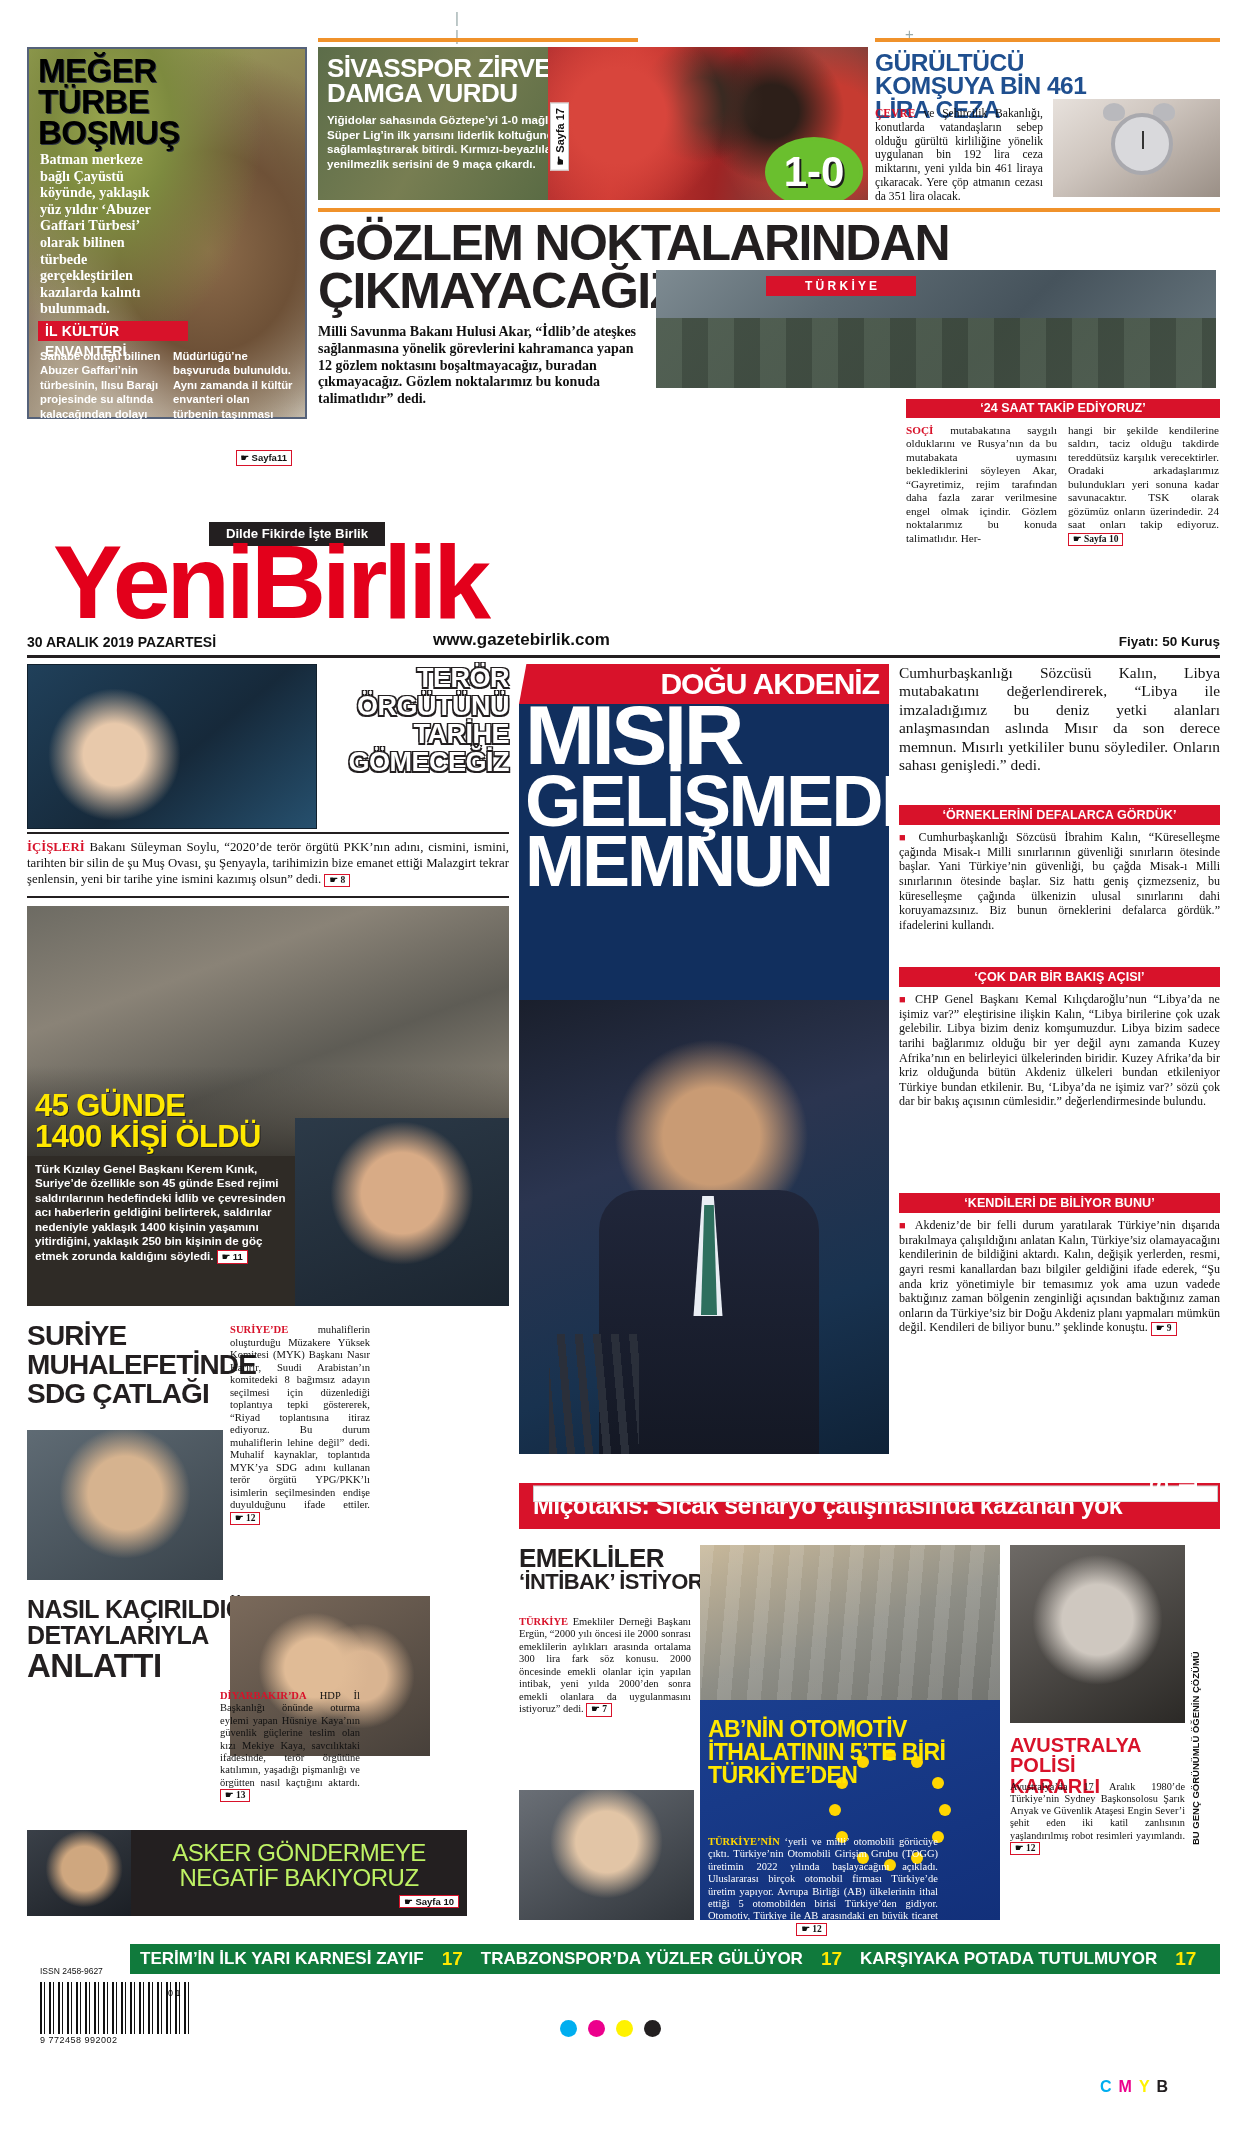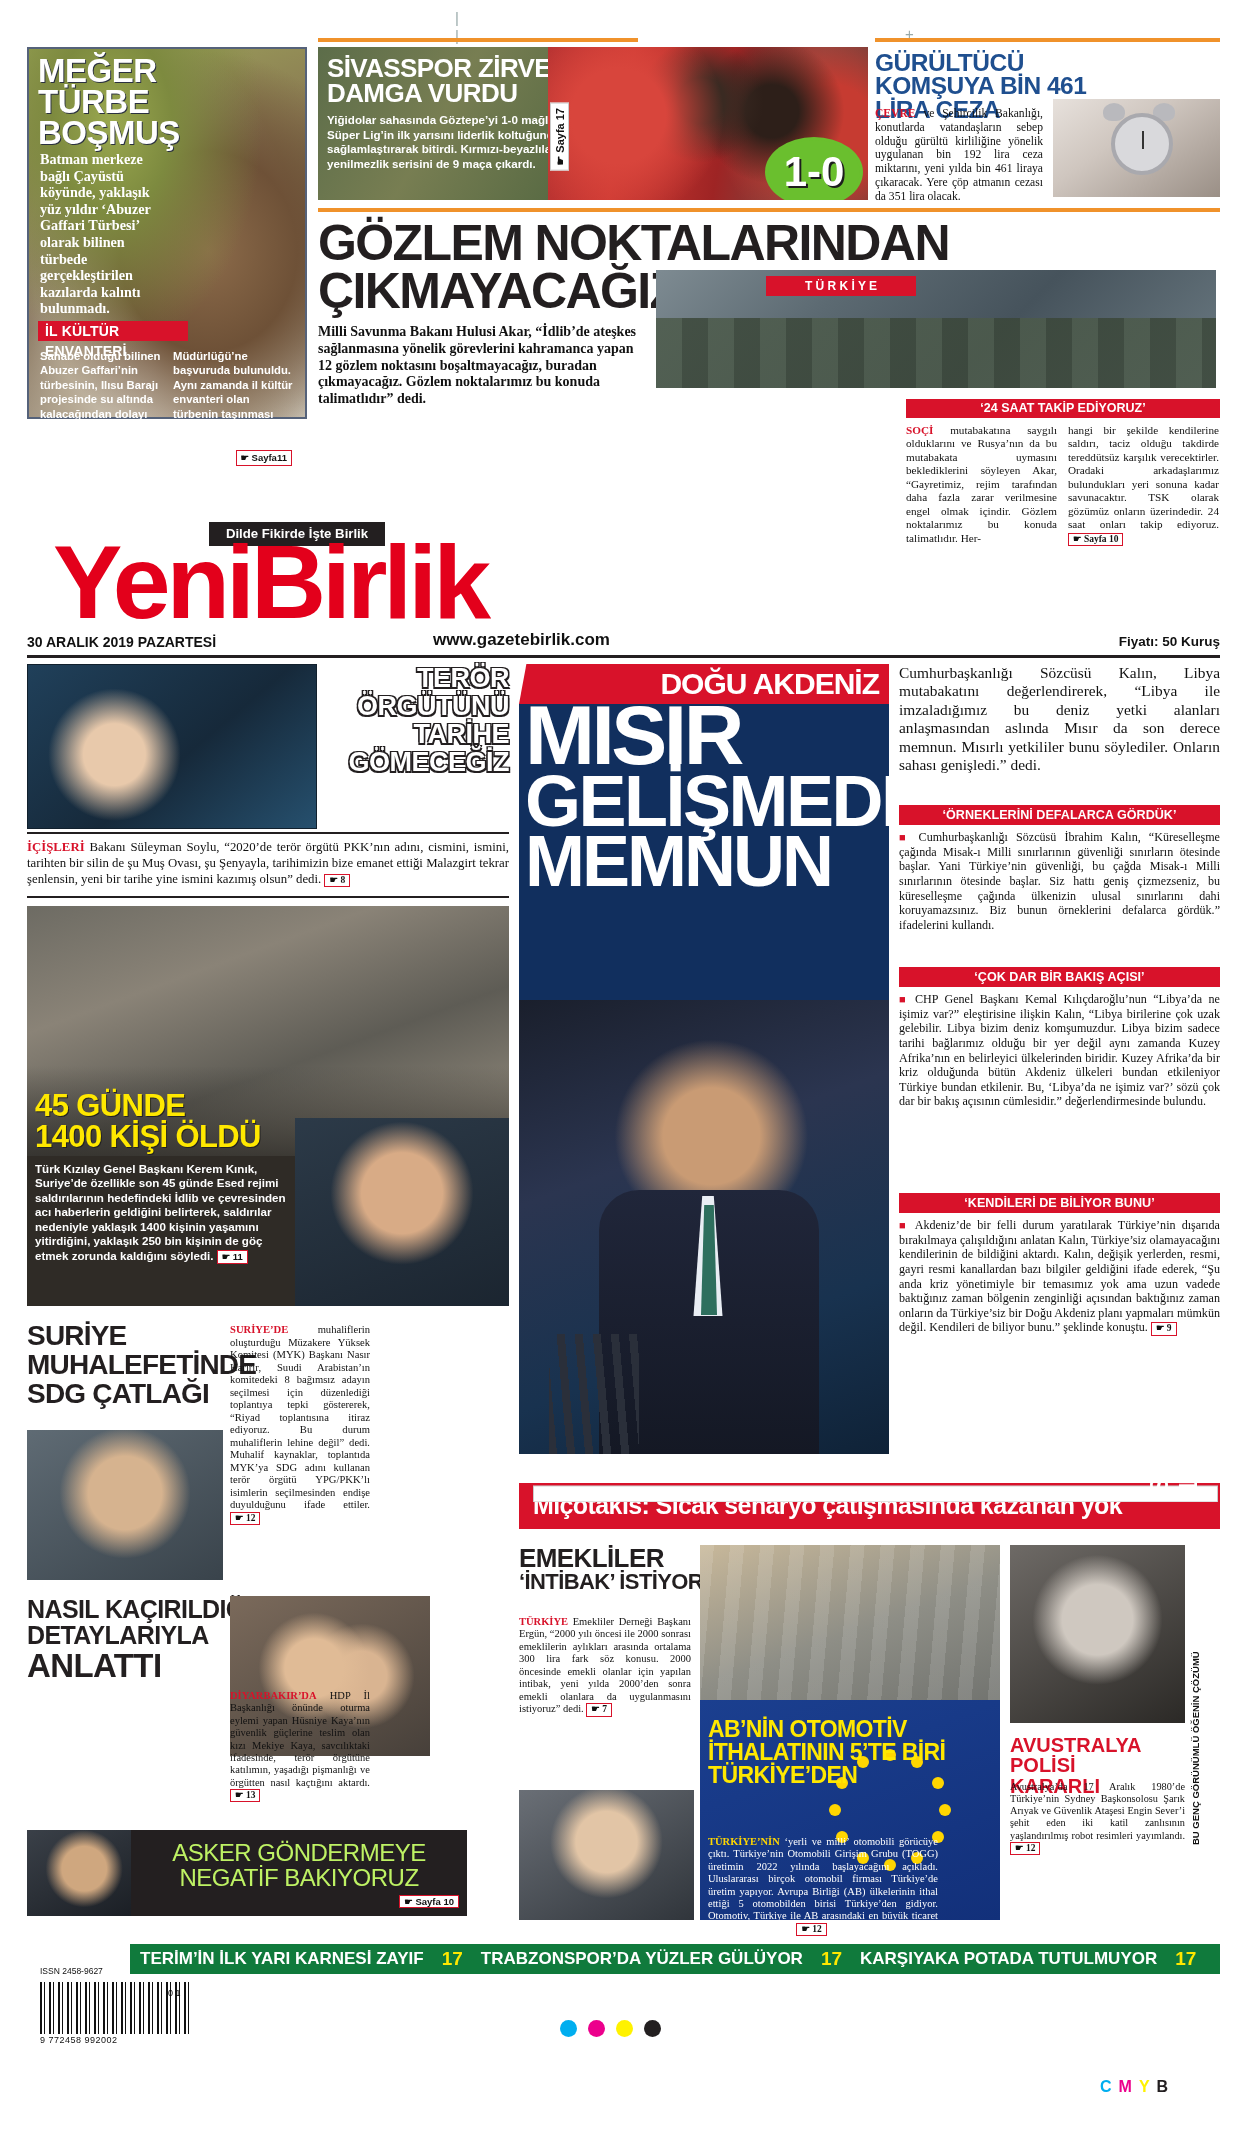--- a/index.html
+++ b/index.html
@@ -21,21 +21,21 @@
   
   #turbe-box { left:27px; top:47px; width:280px; height:372px; background:#6f7d93; border:2px solid #55627a; }
   #turbe-photo {
     position:absolute; inset:0;
     background:
       radial-gradient(ellipse at 30% 20%, #9aa84f 0%, #7d8a3f 22%, transparent 55%),
       radial-gradient(ellipse at 65% 55%, #8c6b4a 0%, #6e5137 35%, transparent 70%),
       radial-gradient(ellipse at 45% 85%, #d9d2c6 0%, #b5a893 40%, transparent 75%),
       linear-gradient(160deg,#9fa85c 0%,#8a7a52 35%,#6d5840 60%,#c9c2b4 100%);
   }
-  #turbe-head { position:absolute; left:9px; top:6px; width:200px; color:#ffffff;
+  #turbe-head { position:absolute; left:9px; top:6px; width:200px; color:#000000;
     font-weight:bold; font-size:33px; line-height:0.94; letter-spacing:-0.5px;
     text-shadow:1px 1px 0 #2b3140; }
   #turbe-lede { position:absolute; left:11px; top:102px; width:118px; color:#fff;
     font-family:"Liberation Serif",serif; font-weight:bold; font-size:14.2px; line-height:1.17; }
   #turbe-kicker { position:absolute; left:9px; top:272px; width:150px; height:20px; background:#d8122a;
     color:#fff; font-weight:bold; font-size:14px; line-height:20px; padding-left:7px; letter-spacing:.2px;}
   #turbe-cols { position:absolute; left:11px; top:300px; width:258px; display:flex; gap:11px; }
   #turbe-cols .c { width:122px; color:#fff; font-weight:bold; font-size:11.3px; line-height:1.28; }
   .sayfa-tag { display:inline-block; border:1.4px solid #d8122a; color:#111; background:#fff;
       font-weight:bold; font-size:9.5px; padding:1px 4px 1px 3px; white-space:nowrap; vertical-align:1px;}
@@ -182,21 +182,21 @@
       line-height:1.03; letter-spacing:-.8px; }
   #suriye-b { left:230px; top:1324px; width:140px; font-family:"Liberation Serif",serif;
       font-size:10.6px; line-height:1.18; color:#111; text-align:justify; }
   #suriye-pic { left:27px; top:1430px; width:196px; height:150px;
       background: radial-gradient(circle at 50% 42%,#d6b38f 0 28%,transparent 50%),
                   linear-gradient(150deg,#5f6b74 0%,#39434b 100%); }
 
   
   #nasil-h { left:27px; top:1596px; width:260px; color:#231f20; font-weight:bold; font-size:25px;
       line-height:1.05; letter-spacing:-.6px; }
-  #nasil-b { left:230px; top:1690px; width:140px; font-family:"Liberation Serif",serif;
+  #nasil-b { left:220px; top:1690px; width:140px; font-family:"Liberation Serif",serif;
       font-size:10.5px; line-height:1.18; color:#111; text-align:justify; }
   #nasil-pic { left:230px; top:1596px; width:200px; height:160px;
       background: radial-gradient(circle at 42% 45%,#e0bb96 0 20%,transparent 38%),
                   radial-gradient(circle at 66% 50%,#d9b491 0 16%,transparent 34%),
                   linear-gradient(150deg,#7b6a5b 0%,#47403a 100%); }
   
   #asker { left:27px; top:1830px; width:440px; height:86px; background:#231f20; }
   #asker .pic { position:absolute; left:0; top:0; width:104px; height:86px;
       background: radial-gradient(circle at 55% 45%,#cfa77f 0 30%,transparent 52%),
                   linear-gradient(150deg,#3a4048 0%,#1b1f25 100%); }

